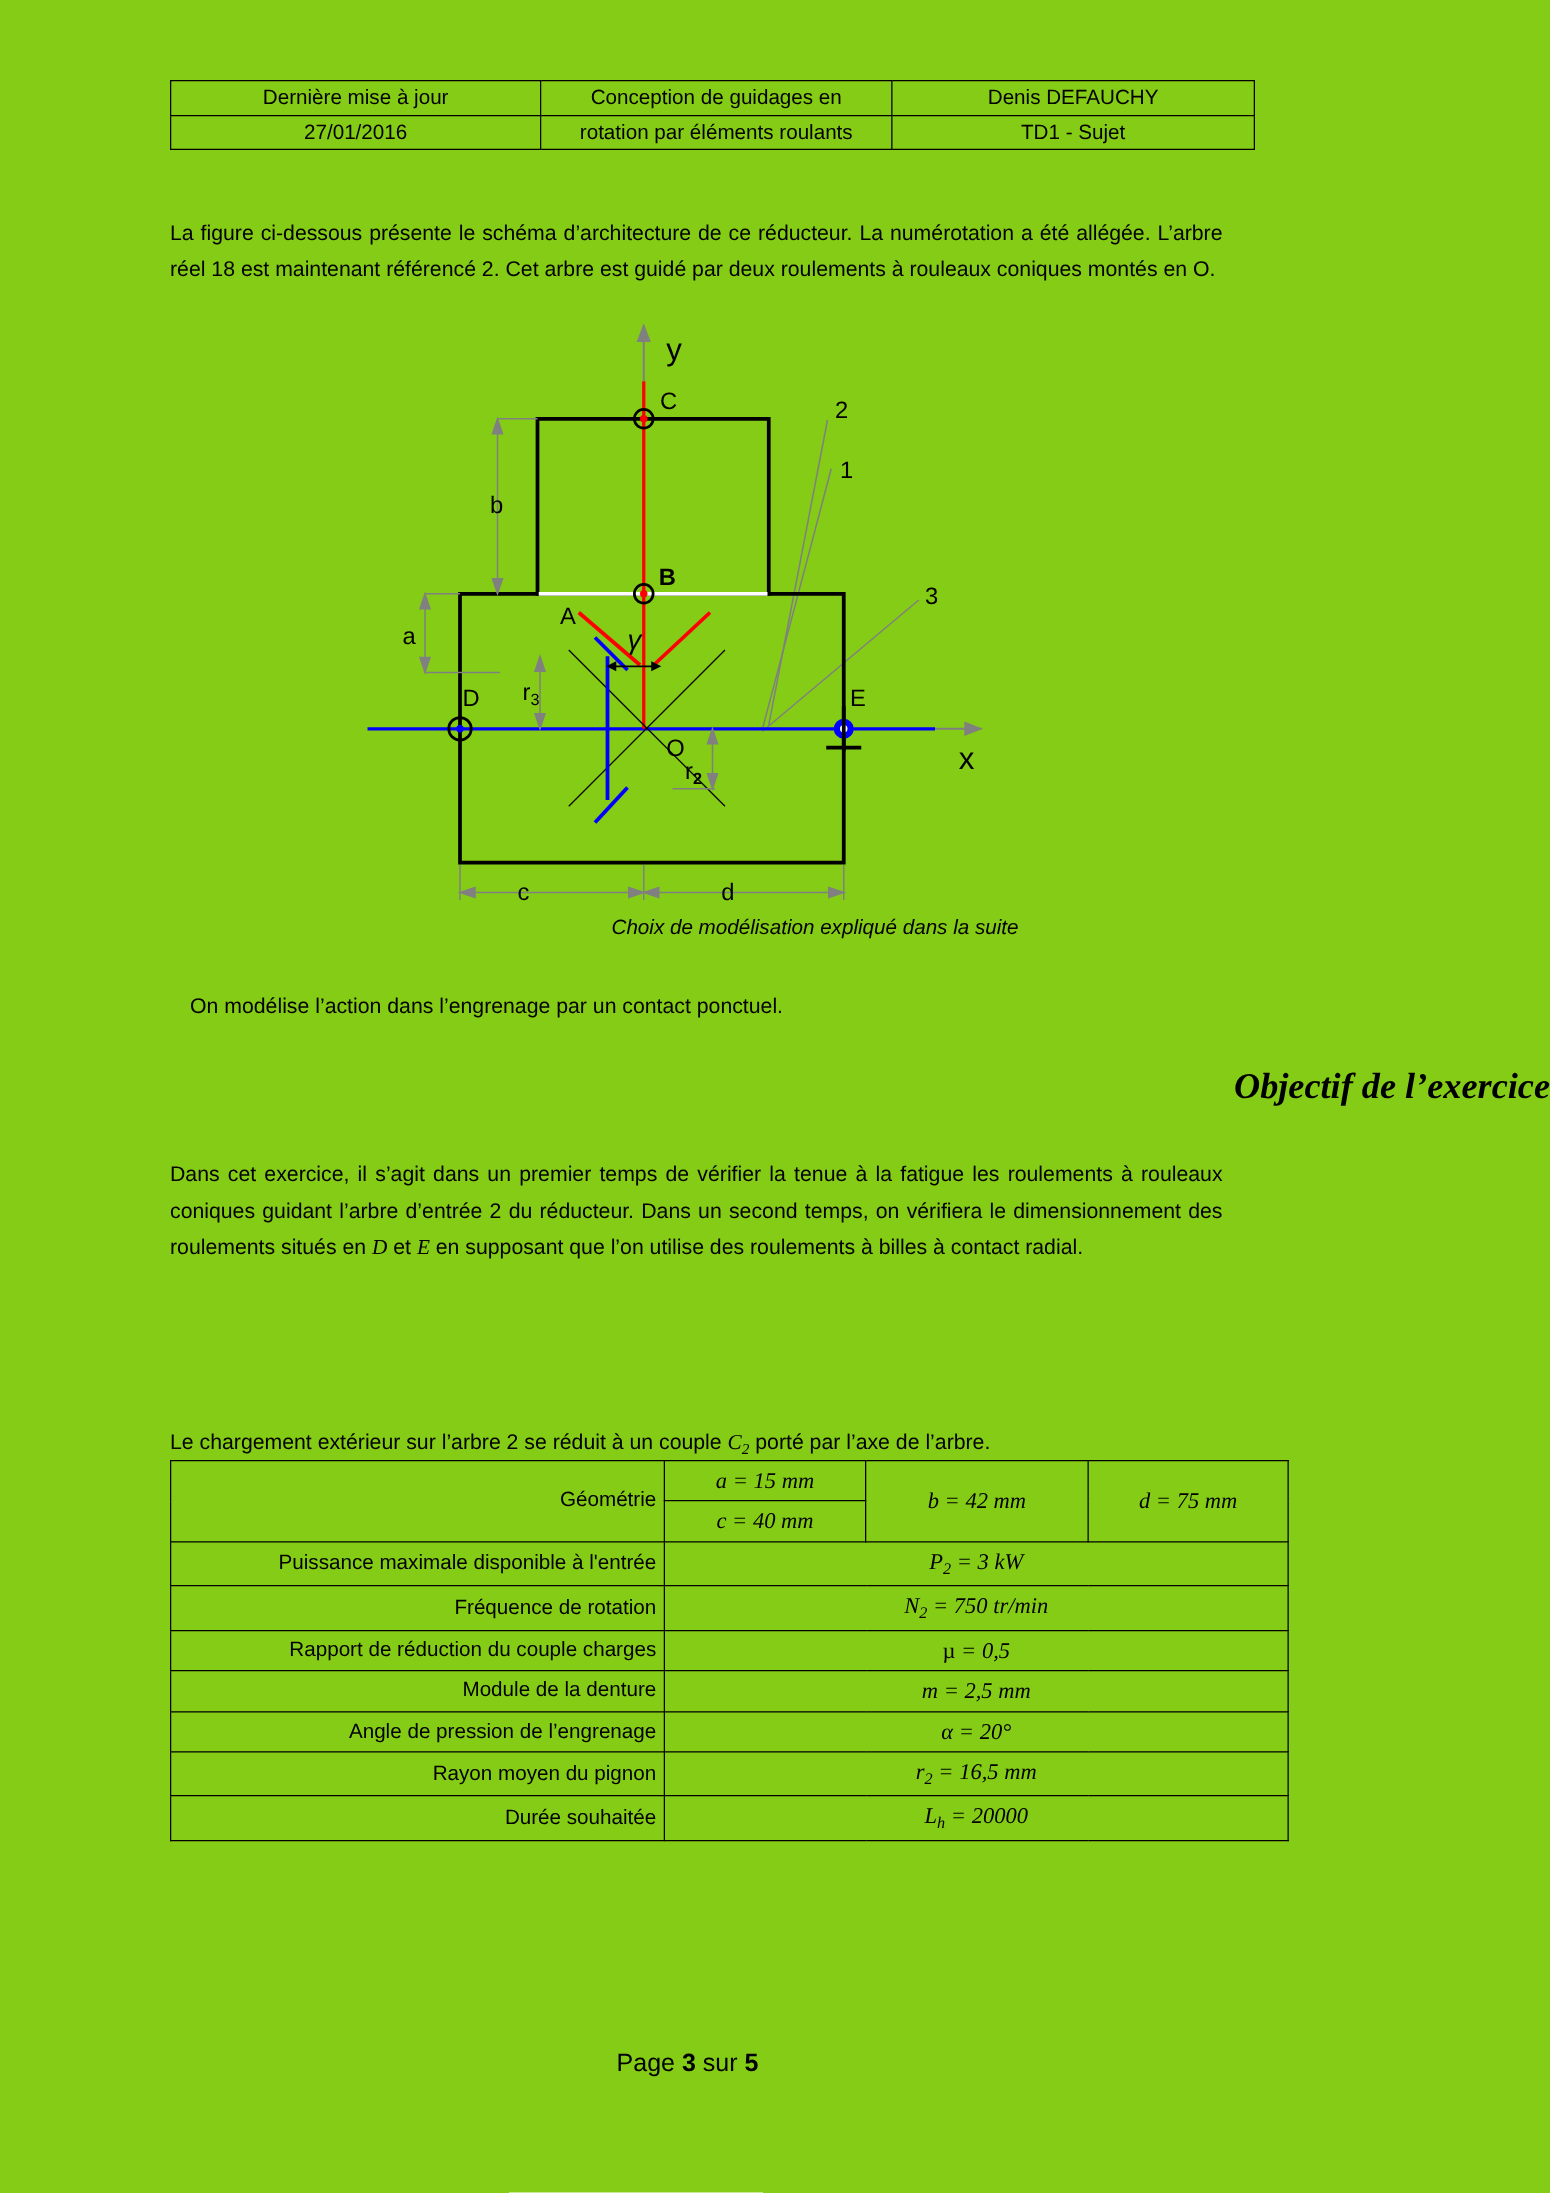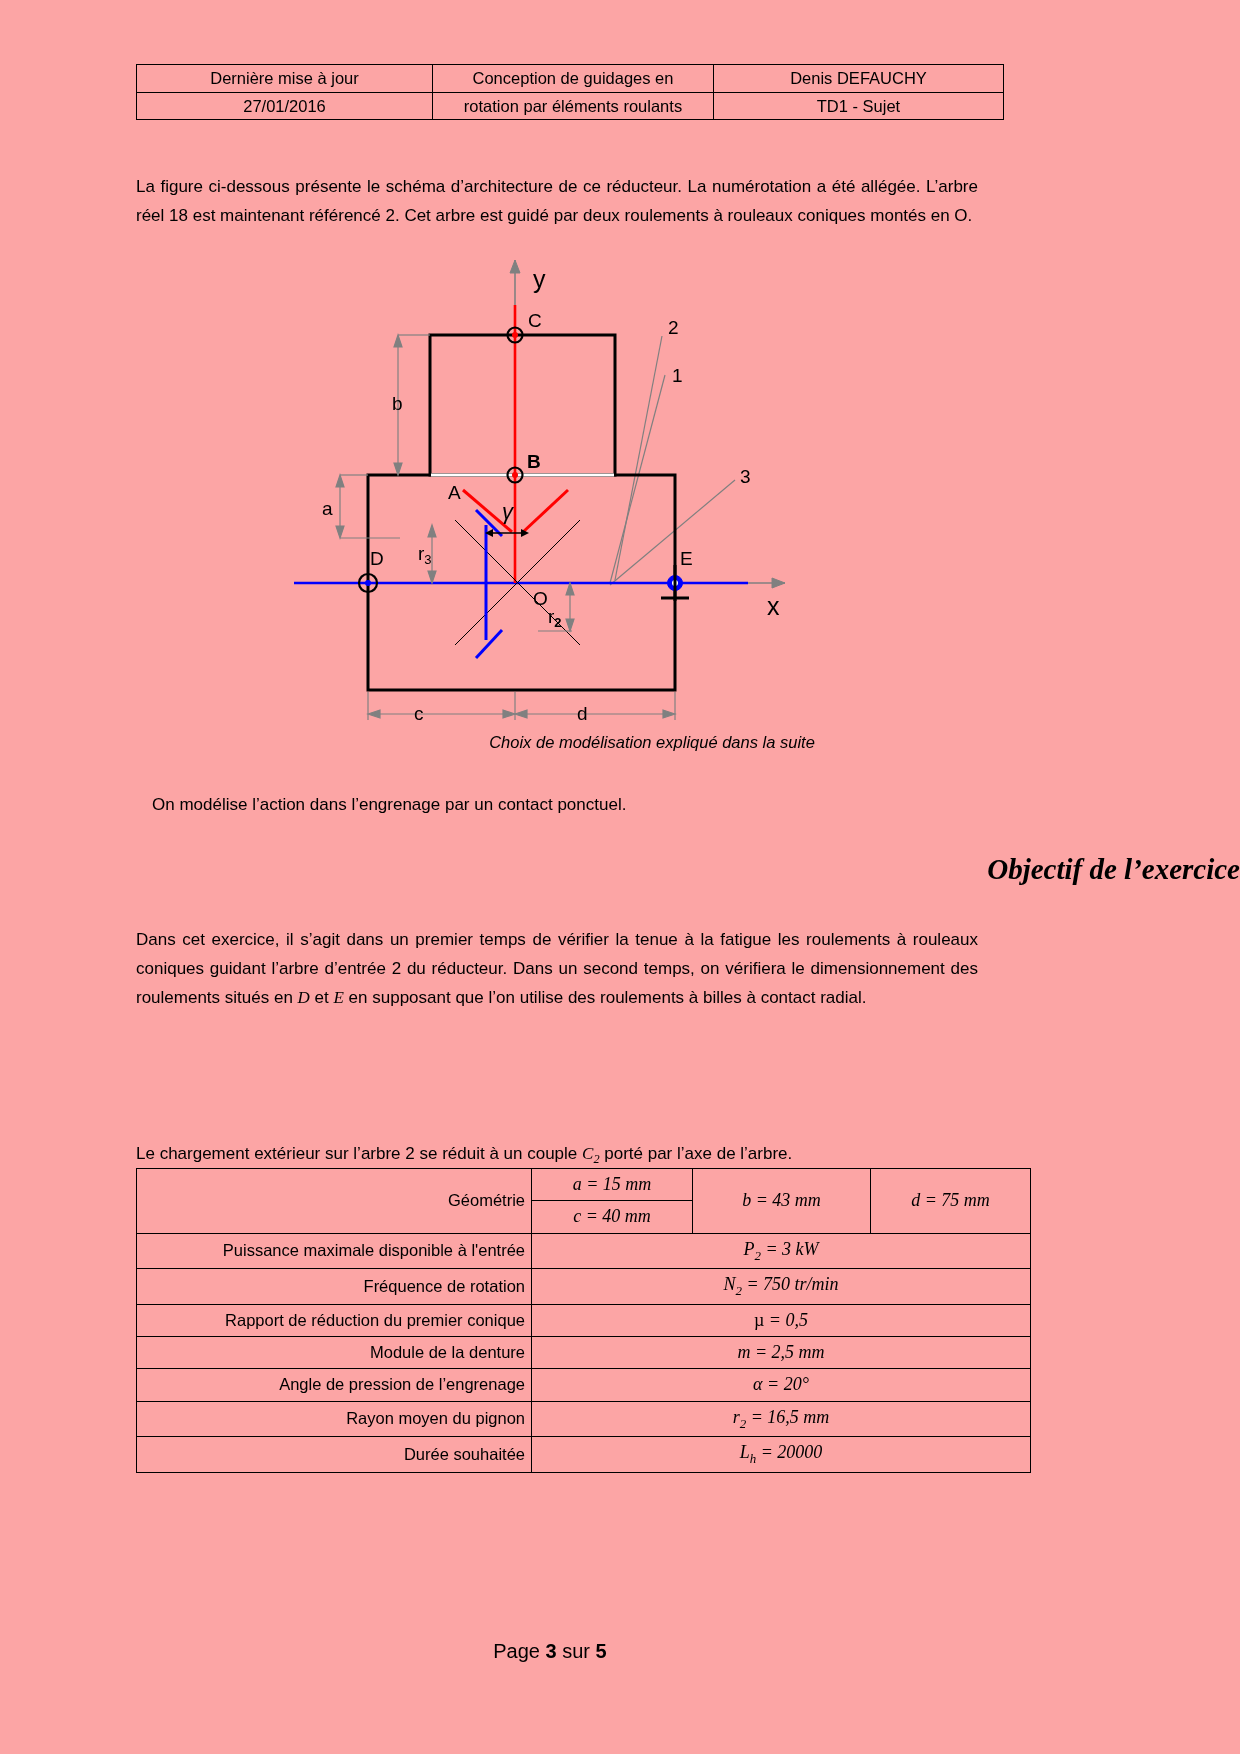--- a/index.html
+++ b/index.html
@@ -5,21 +5,21 @@
   html, body {
     margin: 0;
     padding: 0;
     background: #ffffff;
   }
   .page {
     position: relative;
     width: 1240px;
     height: 1754px;
     margin: 0 auto;
-    background: #fca5a5;
+    background: #84cc16;
     font-family: "Liberation Sans", sans-serif;
     color: #000000;
     overflow: hidden;
   }
 
   
   .hdr {
     position: absolute;
     left: 136px;
     top: 64px;
@@ -281,21 +281,21 @@
 
   <table class="cdc">
 
     <tbody>
         <tr>
       <td rowspan="2" style="width:382px" class="label">Géométrie</td>
       <td style="width:148px">
         <span class="math"><span>a</span> = <span>15</span> <span>mm</span></span>
       </td>
       <td rowspan="2" style="width:165px">
-        <span class="math"><span>b</span> = <span>43</span> <span>mm</span></span>
+        <span class="math"><span>b</span> = <span>42</span> <span>mm</span></span>
       </td>
       <td rowspan="2" style="width:147px">
         <span class="math"><span>d</span> = <span>75</span> <span>mm</span></span>
       </td>
     </tr>
     <tr>
       <td>
         <span class="math"><span>c</span> = <span>40</span> <span>mm</span></span>
       </td>
     </tr>
@@ -308,21 +308,21 @@
     </tr>
 
     <tr>
       <td class="label">Fréquence de rotation</td>
       <td colspan="3">
         <span class="math"><span>N</span><sub>2</sub> = <span>750</span> <span>tr/min</span></span>
       </td>
     </tr>
 
     <tr>
-      <td class="label">Rapport de réduction du premier conique</td>
+      <td class="label">Rapport de réduction du couple charges</td>
       <td colspan="3">
         <span class="math"><span class="up">µ</span> = <span>0,5</span></span>
       </td>
     </tr>
 
     <tr>
       <td class="label">Module de la denture</td>
       <td colspan="3">
         <span class="math"><span>m</span> = <span>2,5</span> <span>mm</span></span>
       </td>

